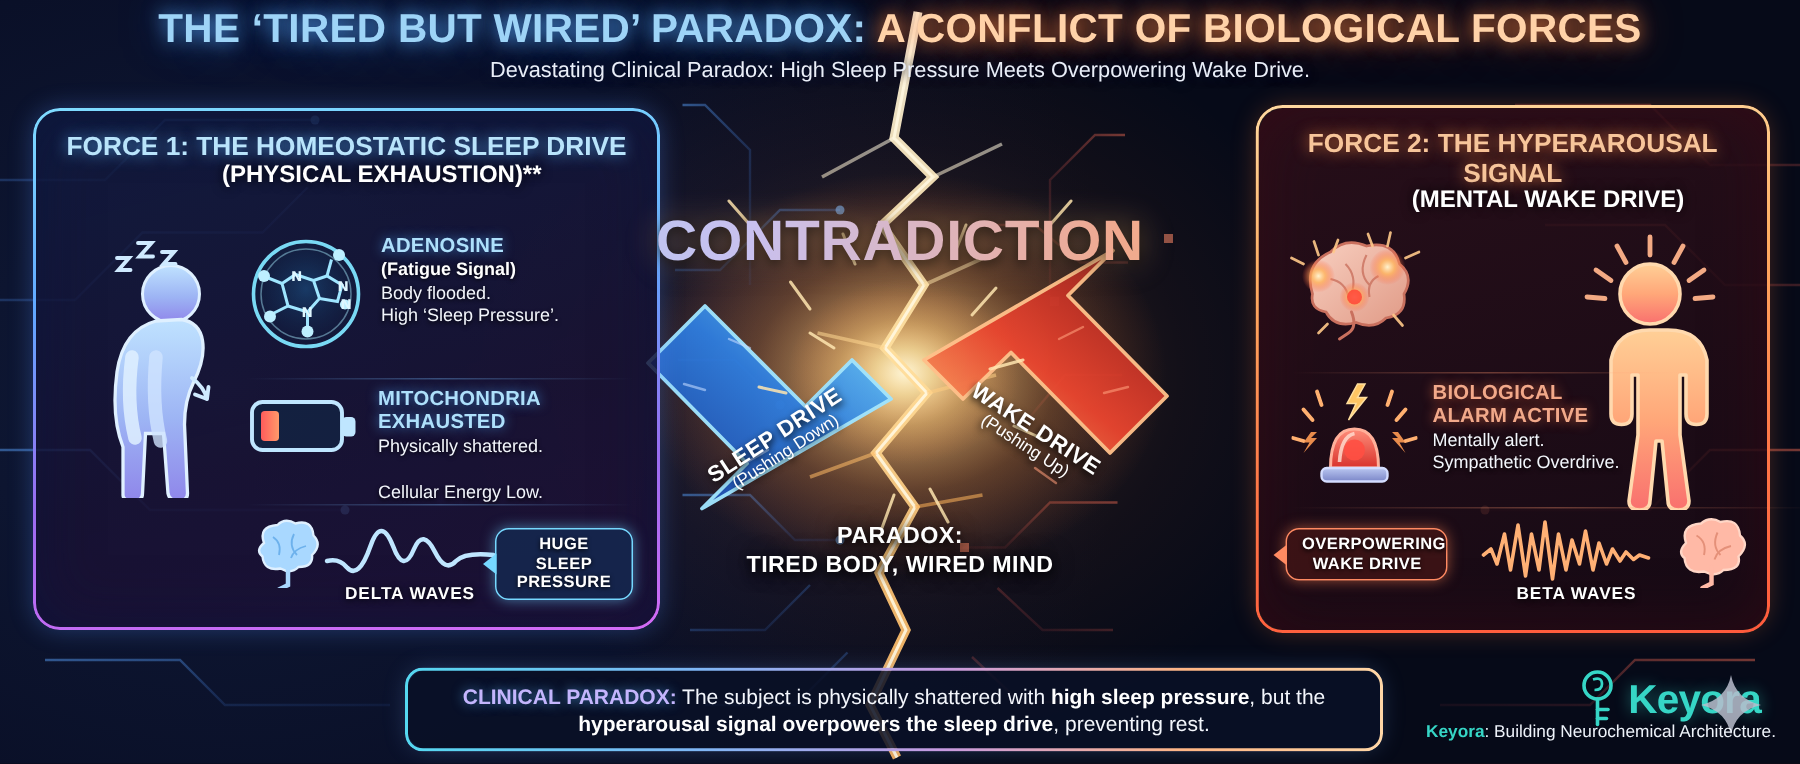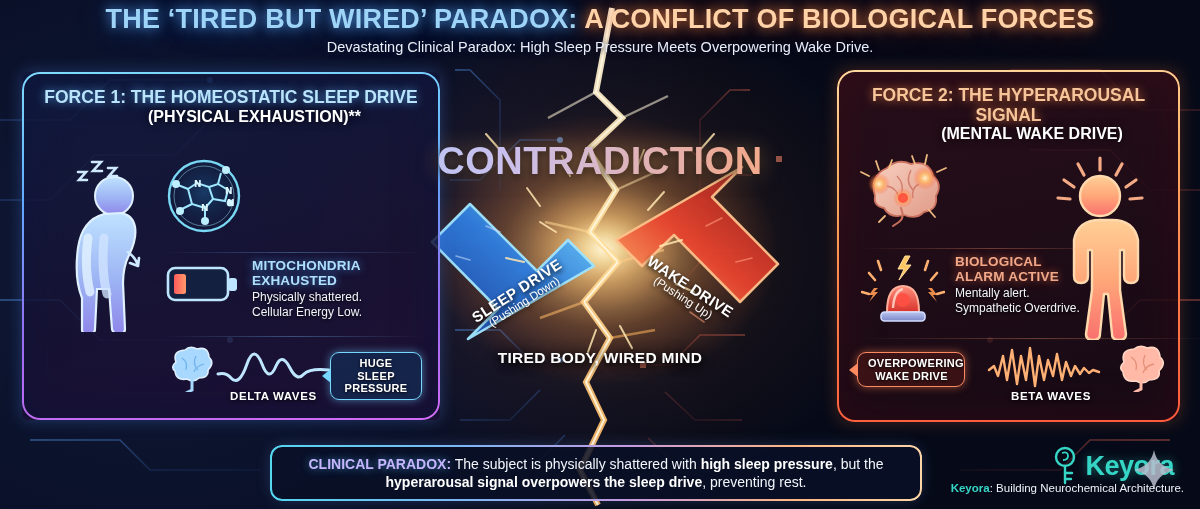--- a/index.html
+++ b/index.html
@@ -18,21 +18,21 @@
   .bg-svg { position:absolute; inset:0; width:1200px; height:509px; pointer-events:none; }
 
   
   .title-wrap { position:absolute; top:4px; left:0; width:1200px; text-align:center; z-index:6; }
   .title { font-size:27px; font-weight:bold; letter-spacing:.2px; white-space:nowrap; }
   .title .t-a { color:#9ed4f7; text-shadow:0 0 12px rgba(90,170,250,.85), 0 0 28px rgba(60,140,255,.5); }
   .title .t-b { color:#ffd2a8; text-shadow:0 0 12px rgba(255,140,70,.85), 0 0 28px rgba(255,100,40,.5); }
   .subtitle { margin-top:4px; font-size:14.5px; color:#e9eef8; text-shadow:0 0 7px rgba(10,20,50,.95); }
 
   
-  .panel { position:absolute; border-radius:6px; }
+  .panel { position:absolute; border-radius:18px; }
   .panel-left {
     left:22px; top:72px; width:418px; height:348px;
     background:linear-gradient(165deg, rgba(18,28,64,.82), rgba(26,18,52,.80) 60%, rgba(34,16,56,.78));
     border:2px solid transparent;
     background-origin:border-box;
     box-shadow:0 0 16px rgba(90,150,255,.30), inset 0 0 40px rgba(10,20,60,.55);
   }
   .panel-left::before {
     content:""; position:absolute; inset:-2px; border-radius:18px; padding:2px;
     background:linear-gradient(175deg,#7fdcff 0%, #61a8ff 35%, #9a6cf0 70%, #d46bf5 100%);
@@ -306,20 +306,26 @@
           <circle cx="66" cy="47" r="3.4"></circle>
         </g>
         <g fill="#dff7ff" font-size="9" font-family="DejaVu Sans, sans-serif" font-weight="bold">
           <text x="30" y="31">N</text>
             <text x="37" y="55">N</text>
             <text x="61" y="38">N</text>
             <text x="63" y="50">N</text>
         </g>
       </svg>
     </span>
+    <span class="txt">
+      <span class="h" style="display:block">ADENOSINE</span>
+      <span class="sub" style="display:block">(Fatigue Signal)</span>
+      <span class="body" style="display:block">Body flooded.</span>
+      <span class="body" style="display:block;margin-top:0">High ‘Sleep Pressure’.</span>
+    </span>
   </div>
 
   <div class="divider" style="left:140px; top:178px; width:258px"></div>
 
   <div class="feat" style="left:140px; top:184px; width:262px">
     <span class="icon">
       <svg width="78" height="52" viewBox="0 0 78 52">
         <defs>
             <linearGradient id="gBat" x1="0" y1="0" x2="1" y2="0">
           <stop offset="0" stop-color="#ff5b5b"></stop>
@@ -328,21 +334,21 @@
           </defs>
         <rect x="4" y="10" width="60" height="32" rx="7" fill="rgba(18,38,70,.7)" stroke="#bfe6ff" stroke-width="2.6"></rect>
         <rect x="64" y="20" width="9" height="13" rx="3" fill="#bfe6ff"></rect>
         <rect x="10" y="16" width="12" height="20" rx="2.5" fill="url(#gBat)"></rect>
       </svg>
     </span>
     <span class="txt">
       <span class="h" style="display:block">MITOCHONDRIA</span>
       <span class="h" style="display:block">EXHAUSTED</span>
       <span class="body" style="display:block">Physically shattered.</span>
-      <span class="body" style="display:block;margin-top:0">Cellular Energy Low.</span>
+      <span class="body" style="display:block;margin-top:16px">Cellular Energy Low.</span>
     </span>
   </div>
 
   <div class="divider" style="left:140px; top:262px; width:258px"></div>
 
   <svg style="position:absolute;left:142px;top:272px;width:50px;height:46px" viewBox="0 0 50 46">
     <g fill="#a9d8ff" stroke="#dff0ff" stroke-width="1.6">
       <path d="M10 16 q-4 -11 9 -12 q5 -5 12 -1 q11 -3 12 8 q6 6 -1 13 q1 8 -9 8 q-5 5 -12 1 q-11 2 -12 -8 q-5 -4 1 -9 z"></path>
     </g>
     <path d="M26 32 l0 12 l-6 3" fill="none" stroke="#a9d8ff" stroke-width="3" stroke-linecap="round"></path>
@@ -490,20 +496,21 @@
 <div class="arrow-label lbl-sleep">
   <span class="al1">SLEEP DRIVE</span>
   <span class="al2">(Pushing Down)</span>
 </div>
 <div class="arrow-label lbl-wake">
   <span class="al1">WAKE DRIVE</span>
   <span class="al2">(Pushing Up)</span>
 </div>
 
 <div class="paradox-center">
+  <span style="display:block">PARADOX:</span>
   <span style="display:block">TIRED BODY, WIRED MIND</span>
 </div>
 
 <div class="banner">
   <div class="txt"><span class="lead">CLINICAL PARADOX:</span><span> The subject is physically shattered with </span><b>high sleep pressure</b><span>, but the </span><b>hyperarousal signal overpowers the sleep drive</b><span>, preventing rest.</span></div>
 </div>
 
 <div class="logo">
   <svg width="34" height="40" viewBox="0 0 34 40">
     <circle cx="17" cy="11" r="9" fill="none" stroke="#36d6c6" stroke-width="2.4"></circle>

